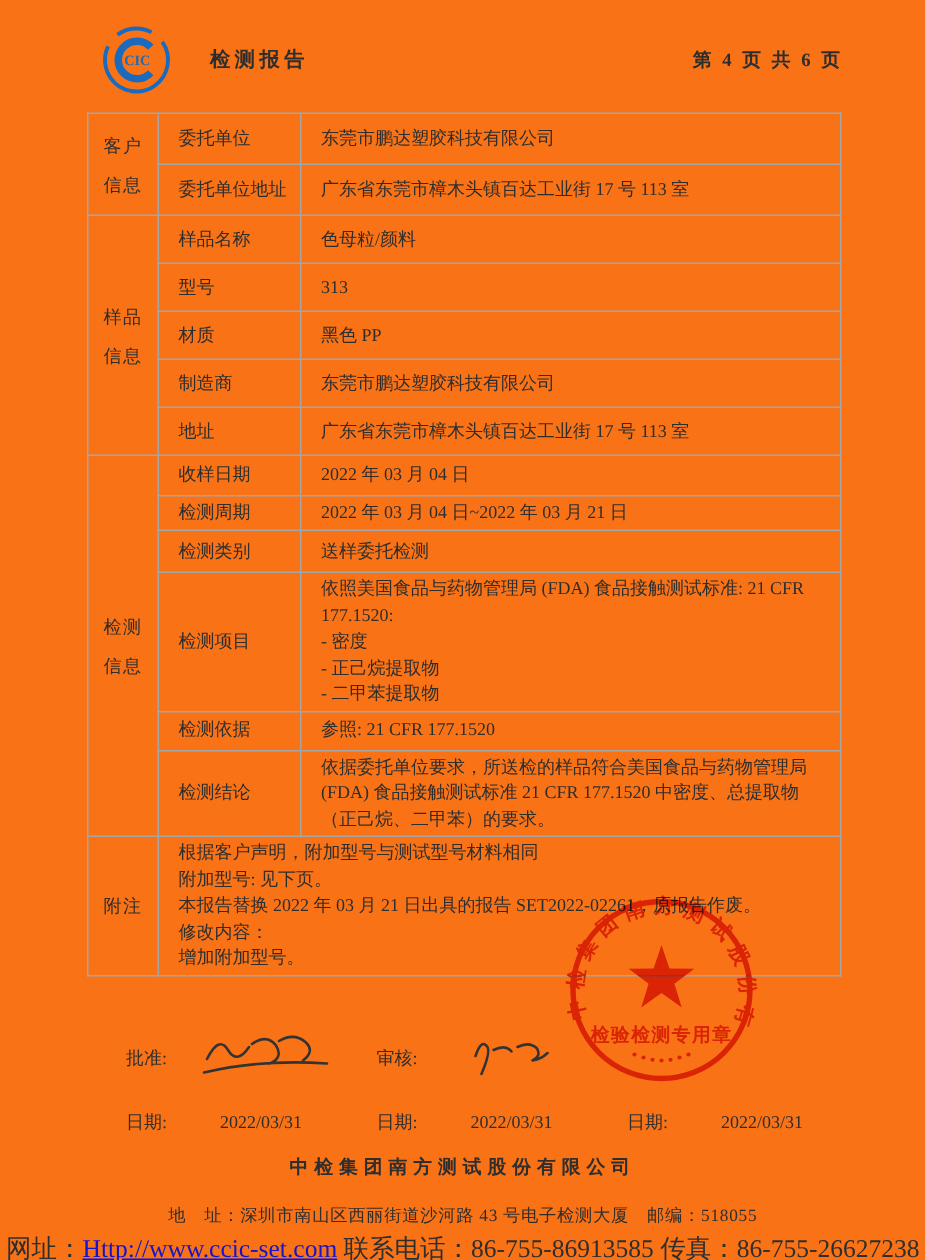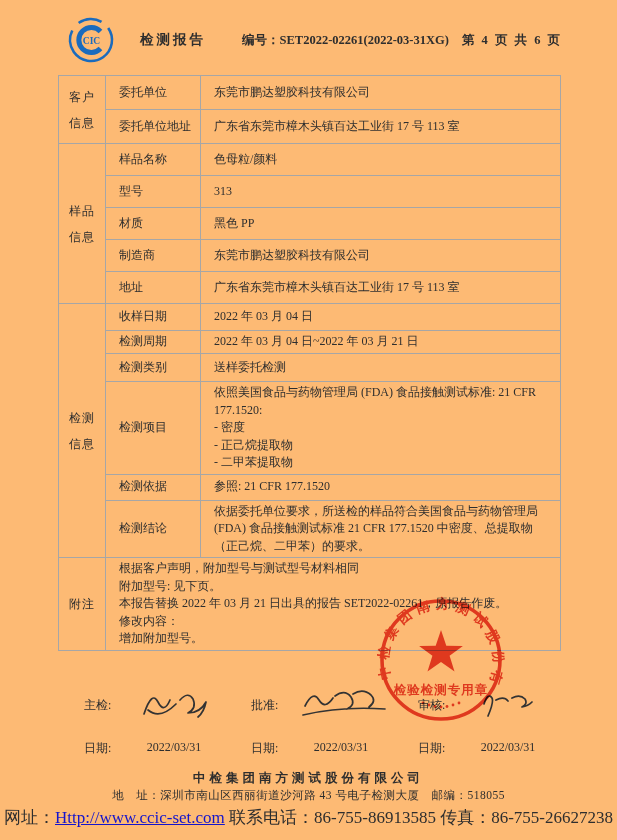--- a/index.html
+++ b/index.html
@@ -1,17 +1,17 @@
 <!DOCTYPE html>
 <html><head>
 <meta charset="utf-8">
 <style>
   html,body{margin:0;padding:0;background:#e8e8e8;}
   .page{
-    position:relative;width:617px;height:840px;background:#fdba74;
+    position:relative;width:617px;height:840px;background:#f97316;
     font-family:"Liberation Serif","DejaVu Serif",serif;color:#2e2e2e;
     overflow:hidden;margin:0 auto;
   }
   
   .header{position:absolute;top:16px;left:60px;width:502px;height:48px;display:flex;align-items:center;}
   .logo{flex:0 0 auto;}
   .h-title{font-size:13.5px;font-weight:bold;letter-spacing:3px;margin-left:18px;}
   .h-no{margin-left:36px;font-size:12.5px;font-weight:bold;white-space:nowrap;}
   .h-page{margin-left:auto;font-size:12.5px;font-weight:bold;letter-spacing:2px;white-space:nowrap;}
   
@@ -22,46 +22,45 @@
   }
   td.sec{text-align:center;padding:2px 2px;white-space:pre-line;line-height:26px;letter-spacing:1px;}
   td.preline{white-space:pre-line;margin-left:48px;}
   
   .signoff{position:absolute;top:686px;left:58px;width:502px;}
   .sign-row{display:flex;}
   .sign-col{width:167px;display:flex;align-items:center;}
   .sign-label{font-size:12px;flex:0 0 44px;padding-left:26px;box-sizing:content-box;}
   .sign-scribble{flex:0 0 auto;margin-left:2px;}
   .date-row{display:flex;margin-top:16px;}
-  .date-col{width:167px;display:flex;align-items:flex-start;}
+  .date-col{width:167px;display:flex;align-items:center;}
   .date-label{font-size:12px;flex:0 0 44px;padding-left:26px;box-sizing:content-box;}
   .date-value{font-size:12px;width:92px;text-align:center;}
   
   .stamp{position:absolute;left:377px;top:596px;width:128px;height:128px;opacity:.88;mix-blend-mode:multiply;pointer-events:none;}
   
   .footer{position:absolute;left:0;right:0;top:770px;text-align:center;}
   .f-company{font-size:12.5px;font-weight:bold;letter-spacing:4px;}
-  .f-address{font-size:11.5px;margin-top:1px;letter-spacing:.5px;}
+  .f-address{font-size:11.5px;margin-top:16px;letter-spacing:.5px;}
   .f-web{font-size:17px;margin-top:3px;}
   .f-link{color:#1414cc;text-decoration:underline;cursor:pointer;}
   .ink{stroke:#333;stroke-width:1.7;fill:none;stroke-linecap:round;stroke-linejoin:round;}
 </style>
 </head>
 <body>
 
 <div class="page">
 
   <div class="header">
     <svg class="logo" width="62" height="48" viewBox="0 0 62 48">
       <circle cx="31" cy="24" r="21" fill="none" stroke="#1a6bbd" stroke-width="2.6" stroke-dasharray="88 10 24 10" transform="rotate(-35 31 24)"></circle>
       <path d="M 40.5 15.5 A 12.5 12.5 0 1 0 40.5 32.5" fill="none" stroke="#1a6bbd" stroke-width="5"></path>
       <text x="31.5" y="27.5" text-anchor="middle" font-size="9.5" font-weight="bold" fill="#1a6bbd" font-family="Liberation Serif, DejaVu Serif, serif">CIC</text>
     </svg>
     <div class="h-title">检测报告</div>
-    <div class="h-no"><span>编号：</span><span>SET2022-02261(2022-03-31XG)</span></div>
     <div class="h-page">第 4 页 共 6 页</div>
   </div>
 
   <table class="report-table">
     <colgroup>
         <col style="width:47px">
         <col style="width:95px">
         <col style="width:360px">
       </colgroup>
 
@@ -137,26 +136,20 @@
 附加型号: 见下页。
 本报告替换 2022 年 03 月 21 日出具的报告 SET2022-02261，原报告作废。
 修改内容：
 增加附加型号。</td>
     </tr>
   </tbody>
     </table>
 
   <div class="signoff">
     <div class="sign-row">
-      <div class="sign-col">
-        <span class="sign-label">主检:</span>
-        <svg class="sign-scribble" width="86" height="38" viewBox="0 0 86 38">
-          <path class="ink" d="M14 28 Q22 4 28 16 T40 14 M18 24 Q30 34 46 18 M50 14 Q58 5 63 13 Q67 22 58 27 Q70 27 76 16 Q74 26 68 31"></path>
-        </svg>
-      </div>
       <div class="sign-col">
         <span class="sign-label">批准:</span>
         <svg class="sign-scribble" width="92" height="38" viewBox="0 0 92 38">
           <path class="ink" d="M8 20 Q16 4 22 14 T36 12 M38 10 Q48 3 54 11 Q59 19 50 23 M56 8 Q66 2 74 9 Q80 15 72 21 M6 29 Q44 20 88 23"></path>
         </svg>
       </div>
       <div class="sign-col">
         <span class="sign-label">审核:</span>
         <svg class="sign-scribble" width="86" height="38" viewBox="0 0 86 38">
           <path class="ink" d="M20 18 Q24 6 28 12 Q30 16 24 30 M32 14 Q40 10 44 15 M48 12 Q56 8 61 13 Q64 18 58 21 Q64 20 68 16"></path>

